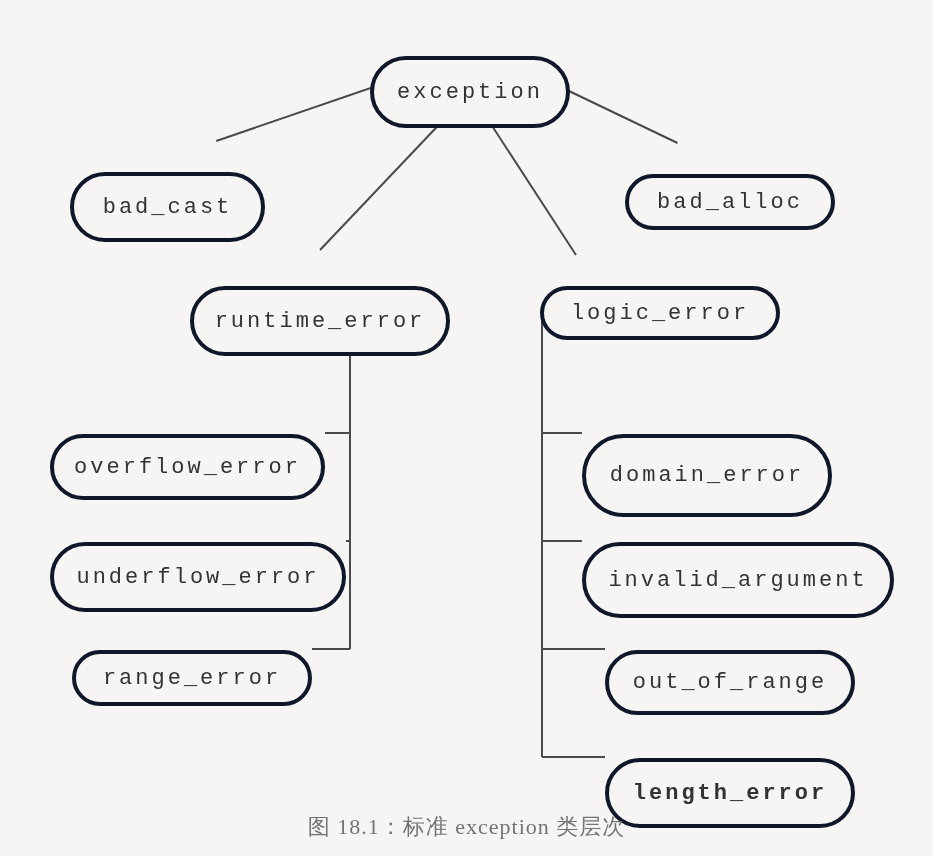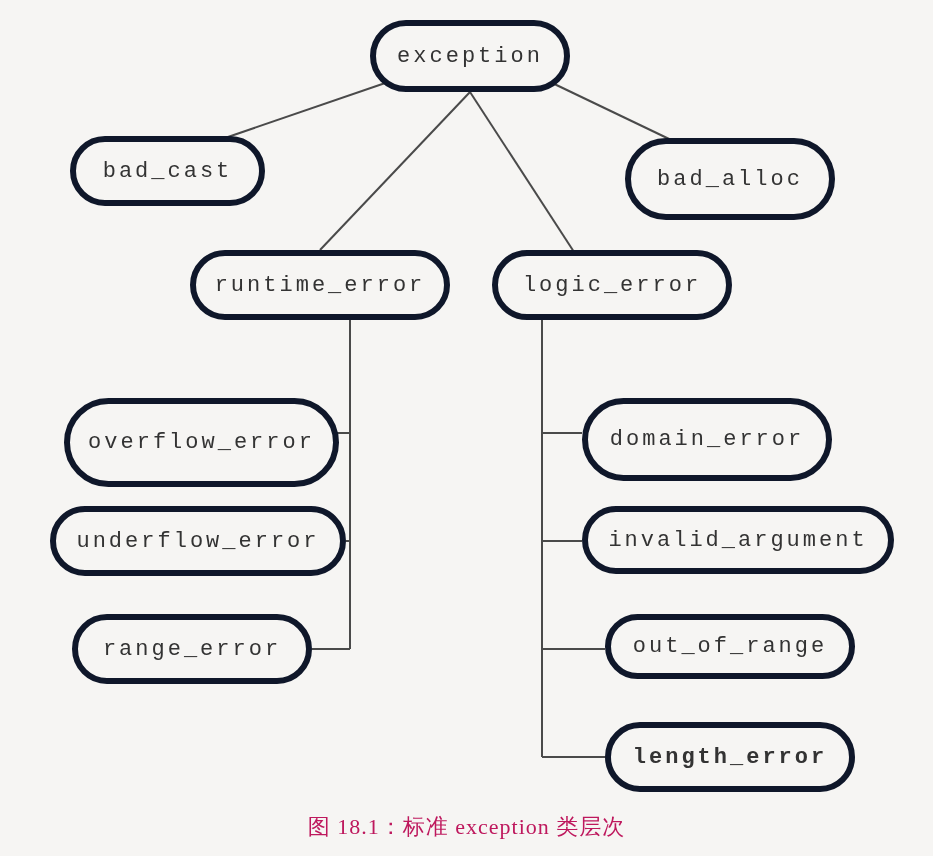--- a/index.html
+++ b/index.html
@@ -7,52 +7,53 @@
     padding: 0;
     width: 933px;
     height: 856px;
     background: #f6f5f3;
     font-family: "Courier New", Courier, monospace;
     color: #333;
     position: relative;
   }
   .node {
     position: absolute;
-    border: 6px solid #0f172a;
+    border: 4px solid #0f172a;
     border-radius: 999px;
     background: #f6f5f3;
     display: flex;
     align-items: center;
     justify-content: center;
     font-size: 22px;
     letter-spacing: 3px;
     white-space: nowrap;
     box-sizing: border-box;
     z-index: 2;
+    margin-top: 36px;
   }
   svg.edges {
     position: absolute;
     left: 0;
     top: 0;
     width: 933px;
     height: 856px;
     z-index: 1;
   }
   svg.edges line {
     stroke: #4a4a4a;
     stroke-width: 2;
   }
   .caption {
     position: absolute;
     left: 0;
     width: 933px;
     text-align: center;
     font-family: "Songti SC", "SimSun", serif;
     font-size: 22px;
-    color: #be185d;
+    color: #737373;
     letter-spacing: 1px;
     z-index: 3;
   }
 </style>
 </head>
 <body>
 
 <svg class="edges">
     <line x1="394" y1="80" x2="216.25" y2="141"></line>
     <line x1="546" y1="80" x2="677.5" y2="143"></line>
@@ -70,42 +71,42 @@
   </svg>
 
 <div class="caption" style="top:812px;">图 18.1：标准 exception 类层次</div>
 
 <div class="node" style="left: 370px; top: 20px; width: 200px; height: 72px;">
     <span>exception</span>
   </div>
 <div class="node" style="left: 70px; top: 136px; width: 195px; height: 70px; text-align: center;">
     <span>bad_cast</span>
   </div>
-<div class="node" style="left: 625px; top: 138px; width: 210px; height: 82px;">
+<div class="node" style="left: 625px; top: 138px; width: 210px; height: 56px;">
     <span>bad_alloc</span>
   </div>
 <div class="node" style="left: 190px; top: 250px; width: 260px; height: 70px;">
     <span>runtime_error</span>
   </div>
-<div class="node" style="left: 492px; top: 250px; width: 240px; height: 70px;">
+<div class="node" style="left: 540px; top: 250px; width: 240px; height: 54px;">
     <span>logic_error</span>
   </div>
-<div class="node" style="left: 64px; top: 398px; width: 275px; height: 89px;">
+<div class="node" style="left: 50px; top: 398px; width: 275px; height: 66px;">
     <span>overflow_error</span>
   </div>
 <div class="node" style="left: 50px; top: 506px; width: 296px; height: 70px;">
     <span>underflow_error</span>
   </div>
-<div class="node" style="left: 72px; top: 614px; width: 240px; height: 70px;">
+<div class="node" style="left: 72px; top: 614px; width: 240px; height: 56px;">
     <span>range_error</span>
   </div>
 <div class="node" style="left: 582px; top: 398px; width: 250px; height: 83px;">
     <span>domain_error</span>
   </div>
-<div class="node" style="left: 582px; top: 506px; width: 312px; height: 68px;">
+<div class="node" style="left: 582px; top: 506px; width: 312px; height: 76px;">
     <span>invalid_argument</span>
   </div>
 <div class="node" style="left: 605px; top: 614px; width: 250px; height: 65px;">
     <span>out_of_range</span>
   </div>
 <div class="node" style="left: 605px; top: 722px; width: 250px; height: 70px; font-weight: bold;">
     <span>length_error</span>
   </div>
 
 </body></html>

